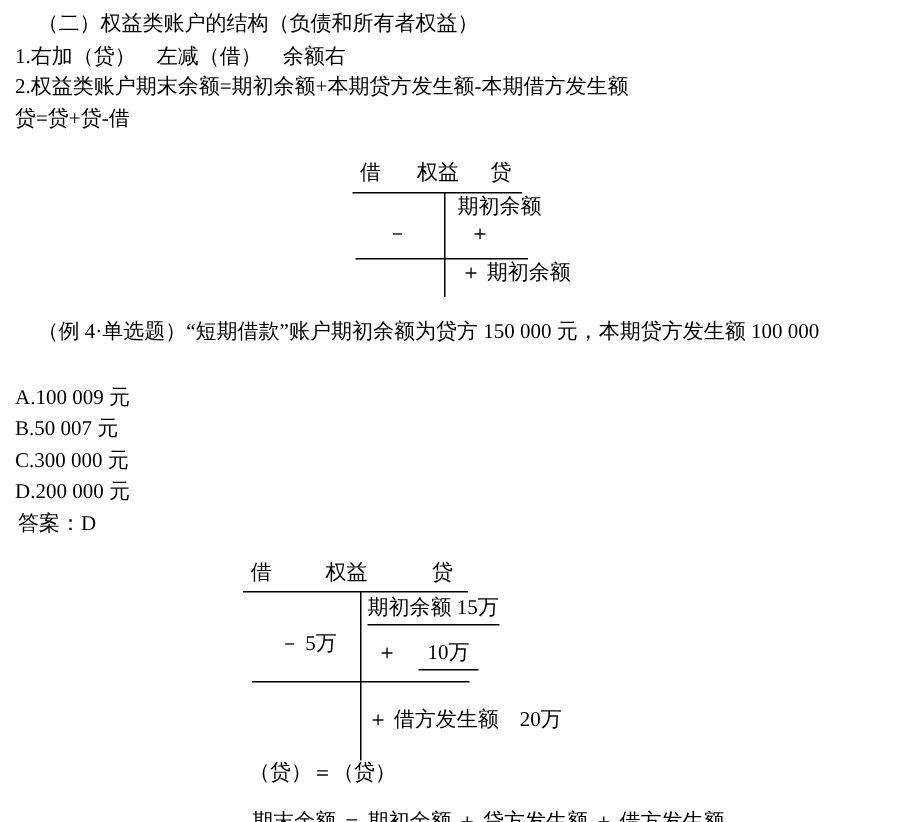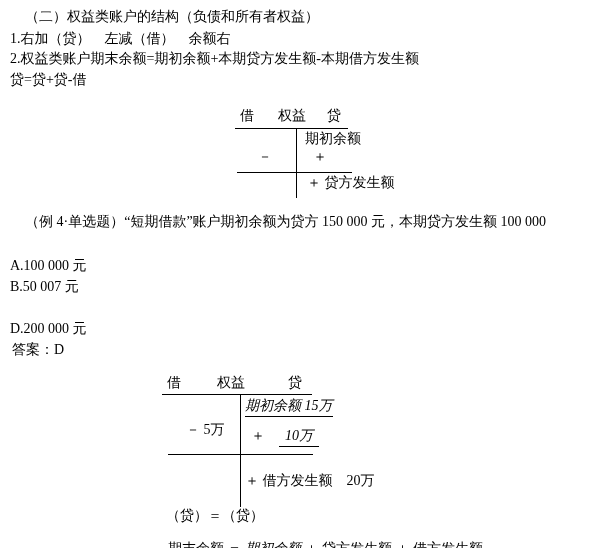--- a/index.html
+++ b/index.html
@@ -21,21 +21,21 @@
   }
   
   .t {
     position: absolute;
     font-size: 14px;
     line-height: 16px;
     white-space: pre;
   }
   .hline { position: absolute; height: 1px; background: #000000; }
   .vline { position: absolute; width: 1px; background: #000000; }
-  .ul { border-bottom: 1px solid #000000; padding-bottom: 2px; font-style: italic; }
+  .ul { border-bottom: 1px solid #000000; padding-bottom: 2px; }
 </style>
 </head>
 <body>
 
 <div class="page">
 
   <div class="line" style="left:25px; top:6px">（二）权益类账户的结构（负债和所有者权益）</div>
   <div class="line" style="left:10px; top:28px">1.右加（贷）　左减（借）　余额右</div>
   <div class="line" style="left:10px; top:48px">2.权益类账户期末余额=期初余额+本期贷方发生额-本期借方发生额</div>
   <div class="line" style="left:10px; top:69px">贷=贷+贷-借</div>
@@ -43,26 +43,27 @@
   <div>
     <div class="t" style="left:240px; top:108px">借</div>
     <div class="t" style="left:278px; top:108px">权益</div>
     <div class="t" style="left:327px; top:108px">贷</div>
     <div class="hline" style="left:235px; top:128px; width:113px"></div>
     <div class="vline" style="left:296px; top:128px; height:70px"></div>
     <div class="t" style="left:305px; top:131px">期初余额</div>
     <div class="t" style="left:258px; top:149px">－</div>
     <div class="t" style="left:313px; top:149px">＋</div>
     <div class="hline" style="left:237px; top:172px; width:115px"></div>
-    <div class="t" style="left:307px; top:175px">＋ 贷方发生额</div>
+    <div class="t" style="left:307px; top:175px">＋ 期初余额</div>
   </div>
 
   <div class="line" style="left:25px; top:211px">（例 4·单选题）“短期借款”账户期初余额为贷方 150 000 元，本期贷方发生额 100 000</div>
-  <div class="line" style="left:10px; top:255px">A.100 000 元</div>
+  <div class="line" style="left:10px; top:255px">A.100 009 元</div>
   <div class="line" style="left:10px; top:276px">B.50 007 元</div>
+  <div class="line" style="left:10px; top:297px">C.300 000 元</div>
   <div class="line" style="left:10px; top:318px">D.200 000 元</div>
   <div class="line" style="left:12px; top:339px">答案：D</div>
 
   <div>
     <div class="t" style="left:167px; top:375px">借</div>
     <div class="t" style="left:217px; top:375px">权益</div>
     <div class="t" style="left:288px; top:375px">贷</div>
     <div class="hline" style="left:162px; top:394px; width:150px"></div>
     <div class="vline" style="left:240px; top:394px; height:113px"></div>
     <div class="t ul" style="left:245px; top:398px">期初余额 15万</div>

